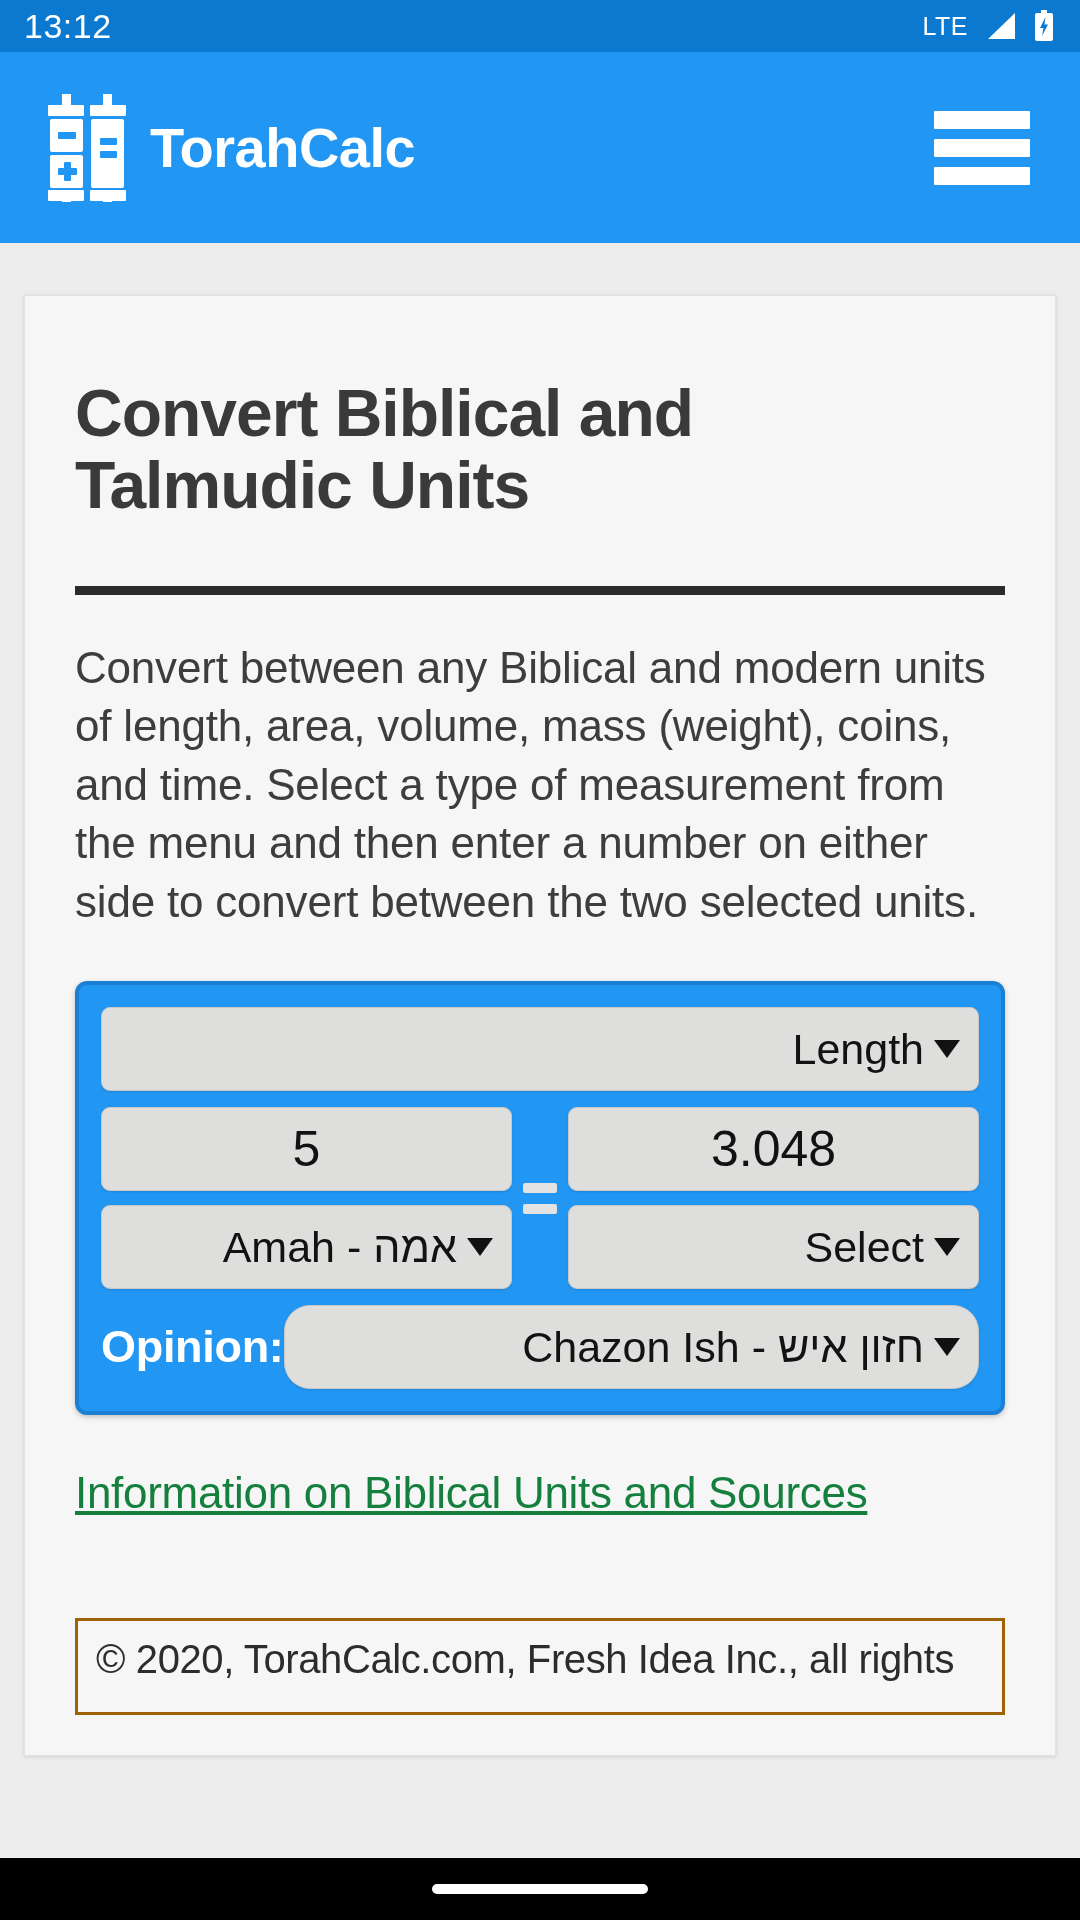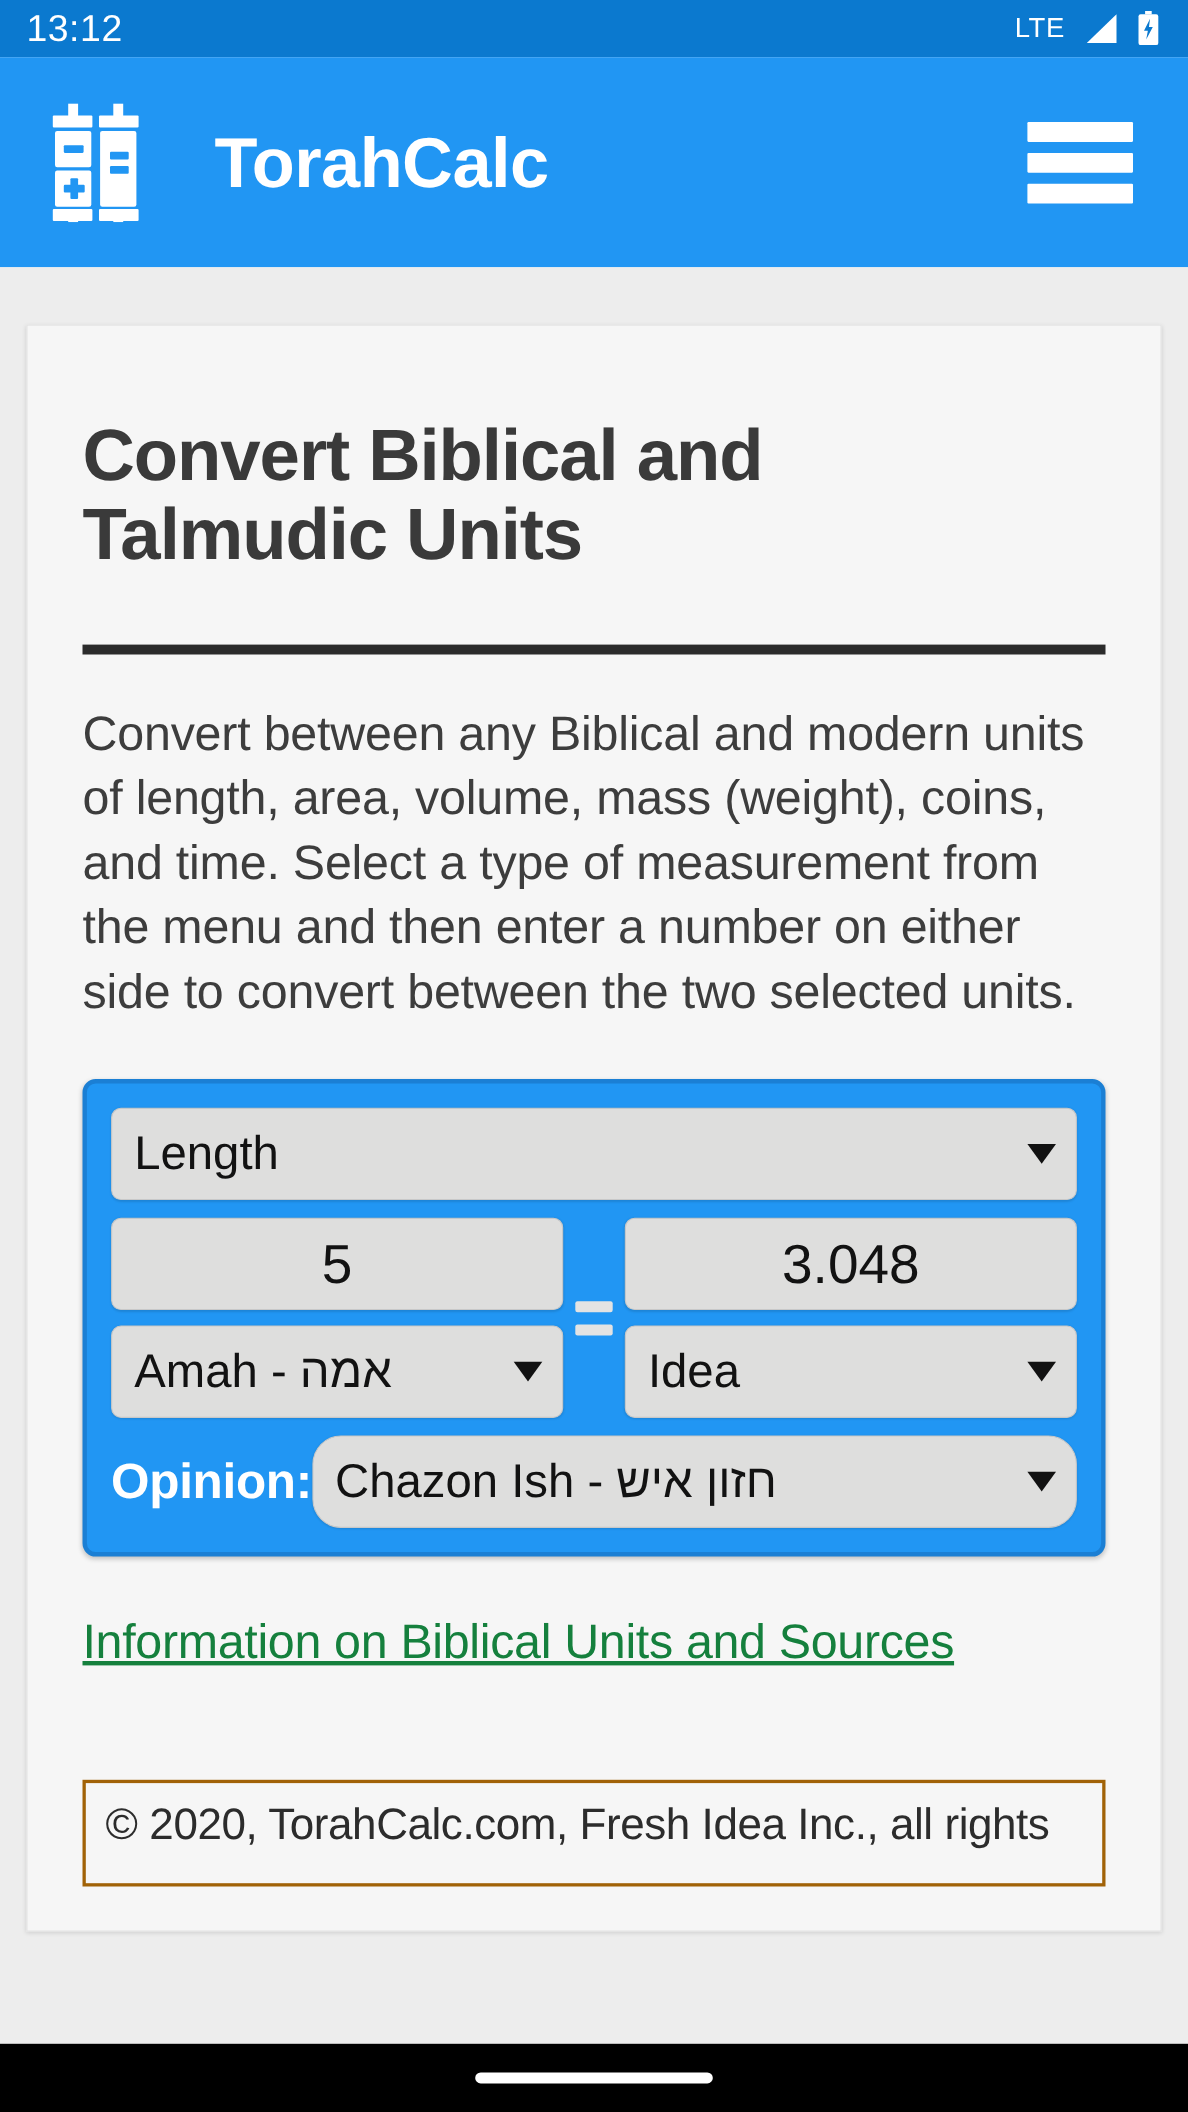--- a/index.html
+++ b/index.html
@@ -87,27 +87,26 @@
   }
 
   .logo-icon {
     width: 82px;
     height: 108px;
     display: block;
     flex: 0 0 auto;
   }
 
   .brand-title {
-    font-size: 64px;
+    font-size: 56px;
     font-weight: 700;
     color: #ffffff;
     letter-spacing: -0.5px;
     line-height: 1;
     white-space: nowrap;
-    margin-left: 45px;
   }
 
   .hamburger {
     width: 96px;
     height: 74px;
     display: flex;
     flex-direction: column;
     justify-content: space-between;
     flex: 0 0 auto;
     margin-right: 14px;
@@ -178,21 +177,21 @@
     height: 84px;
     display: flex;
     align-items: center;
     font-size: 43px;
     color: #121212;
     position: relative;
   }
 
   .calc-select {
     padding: 0 54px 0 20px;
-    justify-content: flex-start;
+    justify-content: flex-end;
   }
 
   .calc-select .caret {
     position: absolute;
     right: 18px;
     top: 50%;
     transform: translateY(-50%);
     width: 0;
     height: 0;
     border-left: 13px solid transparent;
@@ -387,21 +386,21 @@
           <div class="calc-field calc-number cell-b">
             <span>3.048</span>
           </div>
 
           <div class="calc-field calc-select cell-c">
             <span>Amah - אמה</span>
             <span class="caret"></span>
           </div>
 
           <div class="calc-field calc-select cell-d">
-            <span>Idea</span>
+            <span>Select</span>
             <span class="caret"></span>
           </div>
 
         </div>
 
         <div class="row-opinion">
           <div class="opinion-label">Opinion:</div>
           <div class="calc-field calc-select">
             <span>Chazon Ish - חזון איש</span>
             <span class="caret"></span>

